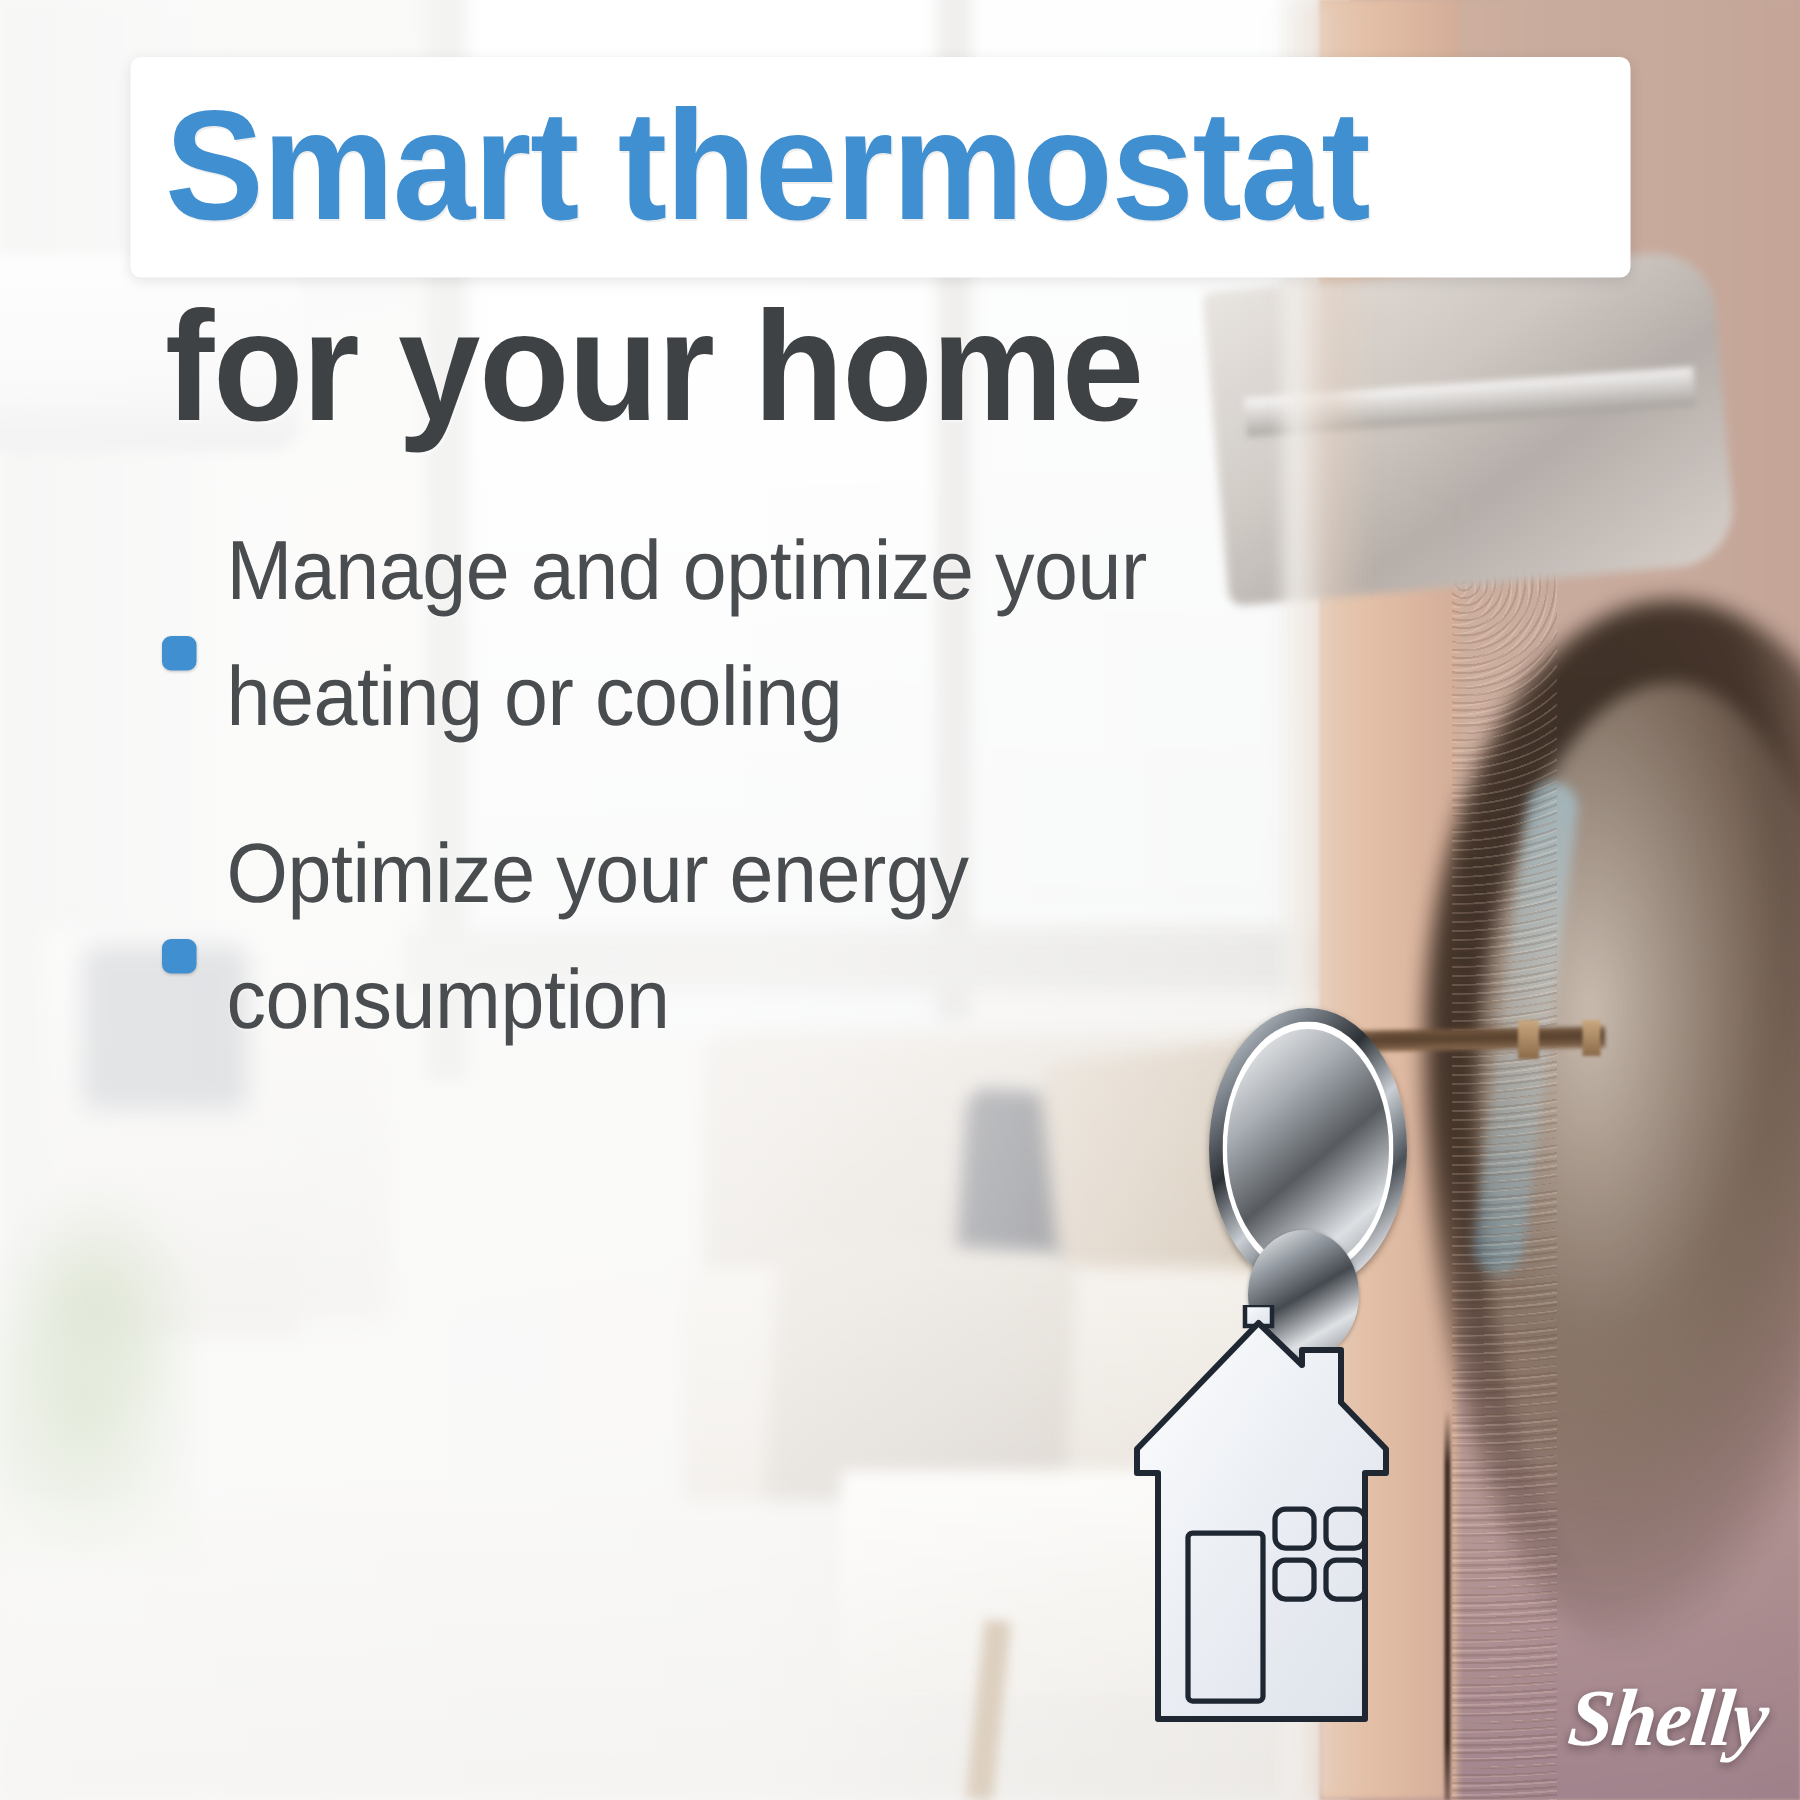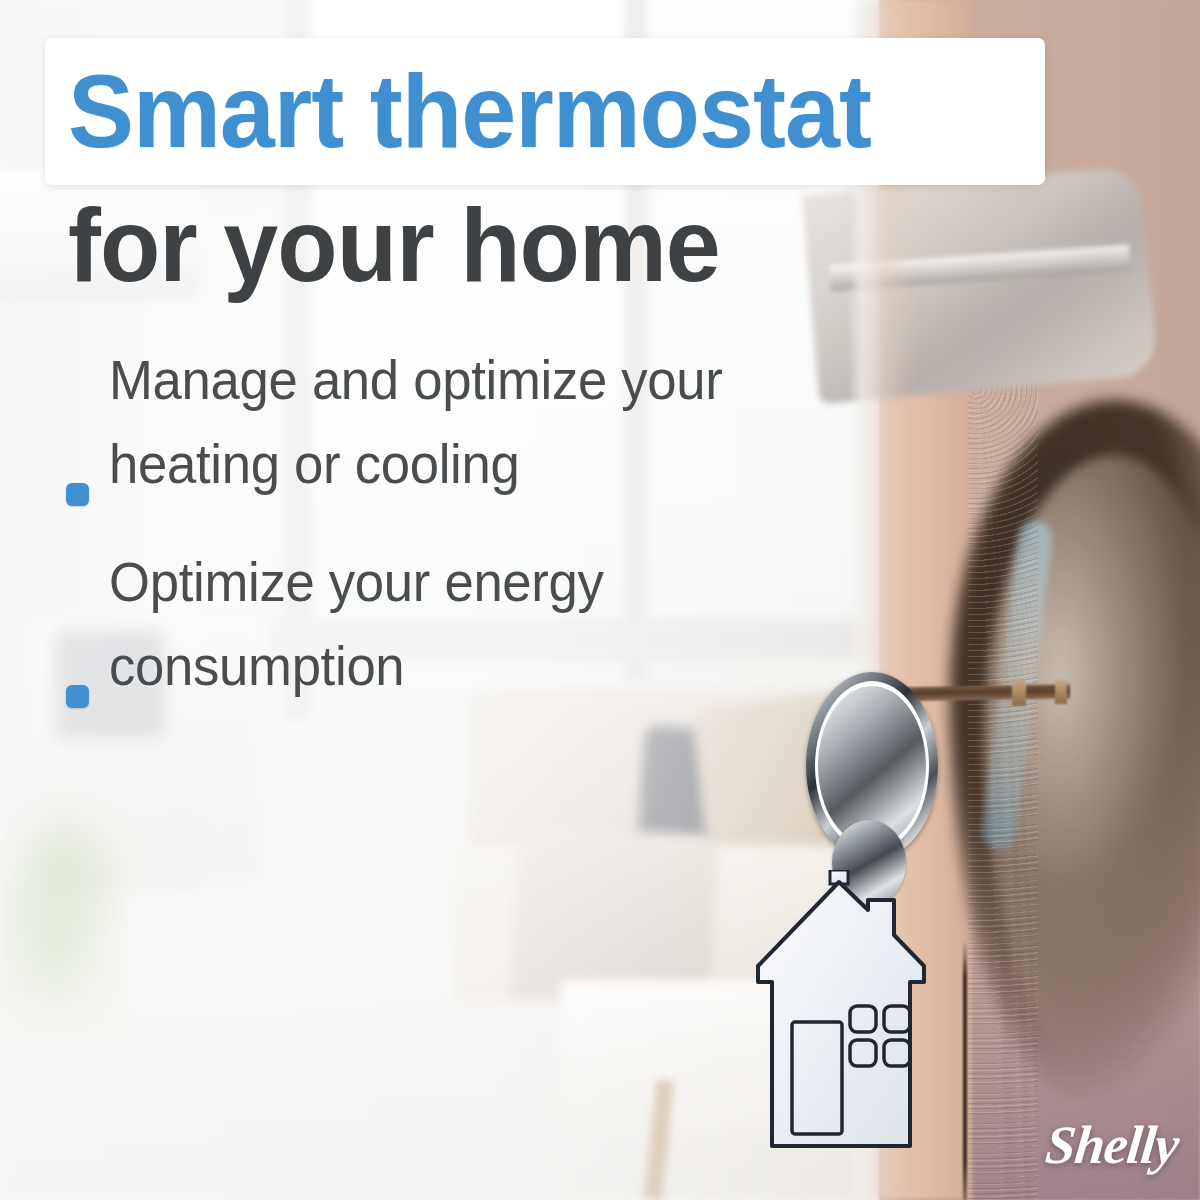--- a/index.html
+++ b/index.html
@@ -230,42 +230,42 @@
     position:absolute; left:88px; top:156px; width:74px; height:86px;
     border-radius:50%;
     border:6px solid transparent;
     background:linear-gradient(#0000,#0000) padding-box,
       linear-gradient(150deg,#fdfdfd,#9ba1a8 25%,#454a50 50%,#dfe2e5 75%,#7c8289) border-box;
     box-shadow:0 1px 3px rgba(0,0,0,.3);
   }
   .house-svg{ position:absolute; left:0; top:206px; width:200px; height:290px; }
 
   
-  #content{ position:absolute; inset:0; }
+  #content{ position:absolute; inset:0;margin-left:42px; }
   .title-box{
     position:absolute; left:45px; top:38px; width:1000px; height:147px;
     background:#ffffff; border-radius:7px;
     box-shadow:0 2px 9px rgba(0,0,0,.10);
   }
   .title-blue{
     position:absolute; left:68px; top:52px; width:980px;
     font-size:104px; line-height:118px; font-weight:700;
     color:#3f8fd1; letter-spacing:-1px;
     transform:scaleX(.95); transform-origin:left center;
     text-shadow:1px 1px 0 rgba(0,0,0,.07);
   }
   .title-dark{
     position:absolute; left:68px; top:186px; width:980px;
     font-size:104px; line-height:118px; font-weight:700;
     color:#3f4244; letter-spacing:-1px;
     transform:scaleX(.95); transform-origin:left center;
     text-shadow:1px 1px 2px rgba(255,255,255,.55);
   }
   #bullets{ position:absolute; left:66px; top:338px; width:800px; }
-  .bullet-row{ position:relative; display:flex; align-items:flex-end; margin-bottom:34px; }
+  .bullet-row{ position:relative; display:flex; align-items:center; margin-bottom:34px; }
   .bullet-dot{
     flex:0 0 auto; width:23px; height:23px; border-radius:6px;
     background:#3f8fd1; margin-top:26px; margin-right:20px;
     box-shadow:0 1px 2px rgba(0,0,0,.18);
   }
   .bullet-text{
     font-size:56px; line-height:84px; font-weight:400;
     color:#4a4d4f; letter-spacing:-.3px;
     transform:scaleX(.94); transform-origin:left top;
     text-shadow:0 1px 2px rgba(255,255,255,.65);

